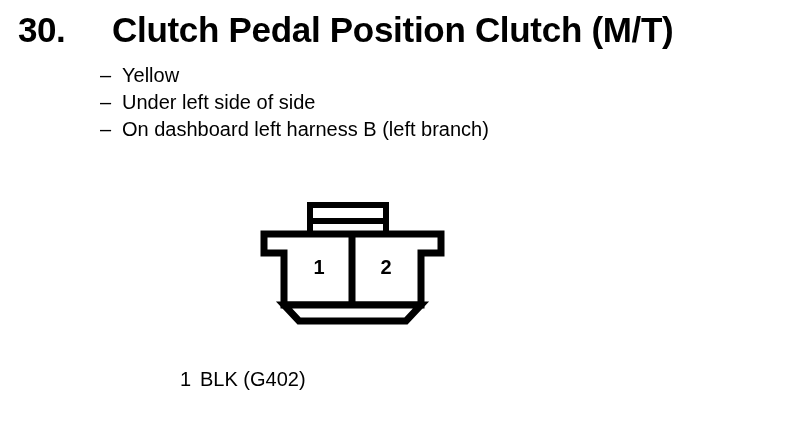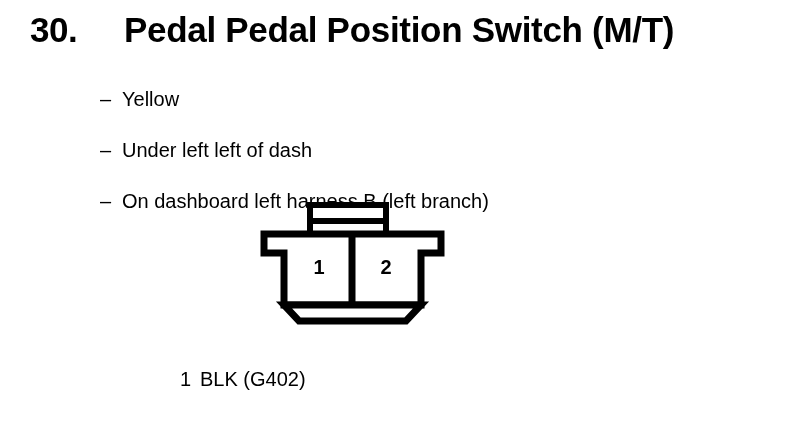--- a/index.html
+++ b/index.html
@@ -13,21 +13,21 @@
     position: relative;
     overflow: hidden;
     font-family: "Liberation Sans", sans-serif;
     color: #000000;
     -webkit-font-smoothing: none;
   }
 
   
   #heading {
     position: absolute;
-    left: 16px;
+    left: 4px;
     top: 8px;
     width: 736px;
     height: 46px;
     white-space: nowrap;
   }
   #item-number {
     position: absolute;
     left: 14px;
     top: 0;
     font-size: 35px;
@@ -50,21 +50,20 @@
     position: absolute;
     left: 100px;
     top: 62px;
     width: 600px;
   }
   .bullet-row {
     height: 27px;
     line-height: 27px;
     font-size: 20px;
     white-space: nowrap;
-    margin-top: 24px;
   }
   .bullet-dash {
     display: inline-block;
     width: 22px;
     font-size: 20px;
   }
   .bullet-text {
     display: inline-block;
   }
 
@@ -105,31 +104,31 @@
   }
   .legend-desc {
     display: inline-block;
   }
 </style>
 </head>
 <body>
 
 <div id="heading">
   <span id="item-number">30.</span>
-  <span id="heading-title">Pedal Pedal Position Switch (M/T)</span>
+  <span id="heading-title">Clutch Pedal Position Clutch (M/T)</span>
 </div>
 
 <div id="bullet-list">
 
   <div class="bullet-row">
     <span class="bullet-dash">–</span><span class="bullet-text">Yellow</span>
   </div>
 
   <div class="bullet-row">
-    <span class="bullet-dash">–</span><span class="bullet-text">Under left left of dash</span>
+    <span class="bullet-dash">–</span><span class="bullet-text">Under left side of side</span>
   </div>
 
   <div class="bullet-row">
     <span class="bullet-dash">–</span><span class="bullet-text">On dashboard left harness B (left branch)</span>
   </div>
 
 </div>
 
 <div id="connector-diagram">
   <svg id="connector-svg" width="205" height="130" viewBox="0 0 205 130" xmlns="http://www.w3.org/2000/svg">

